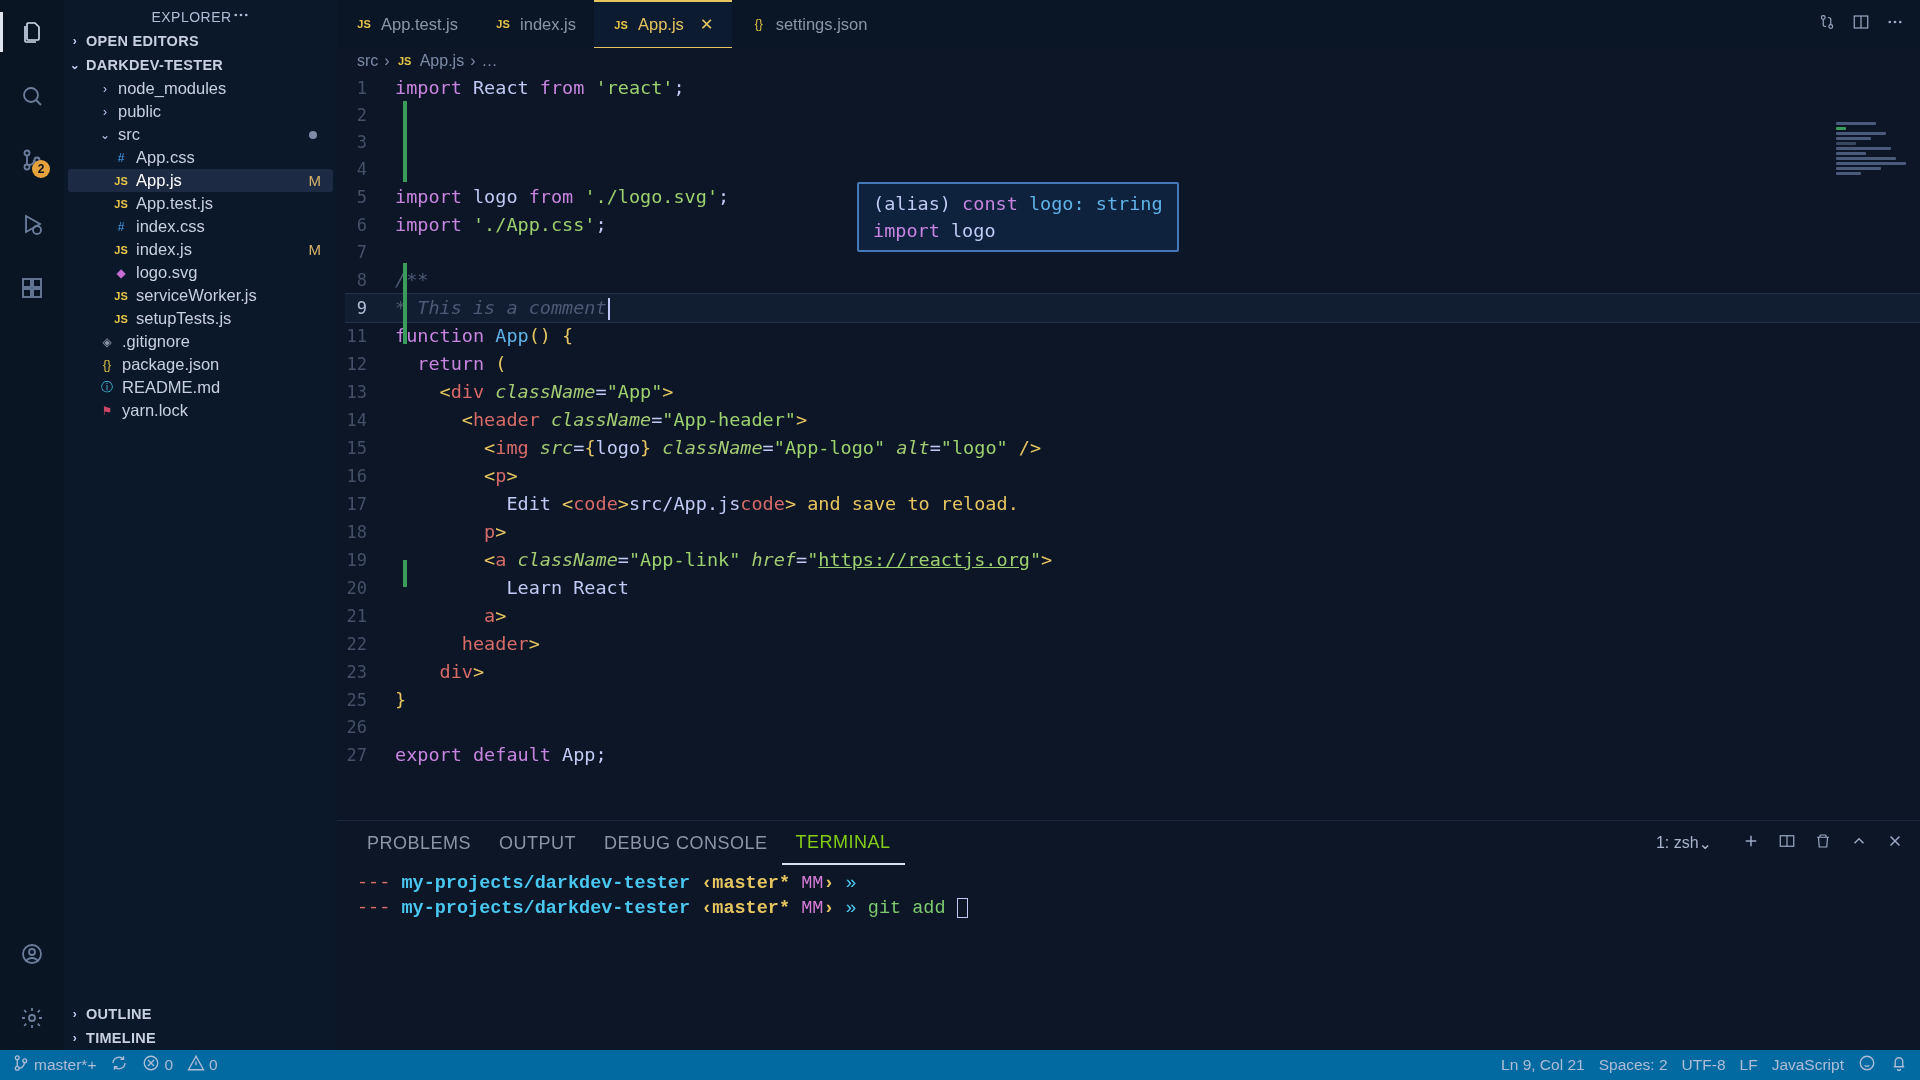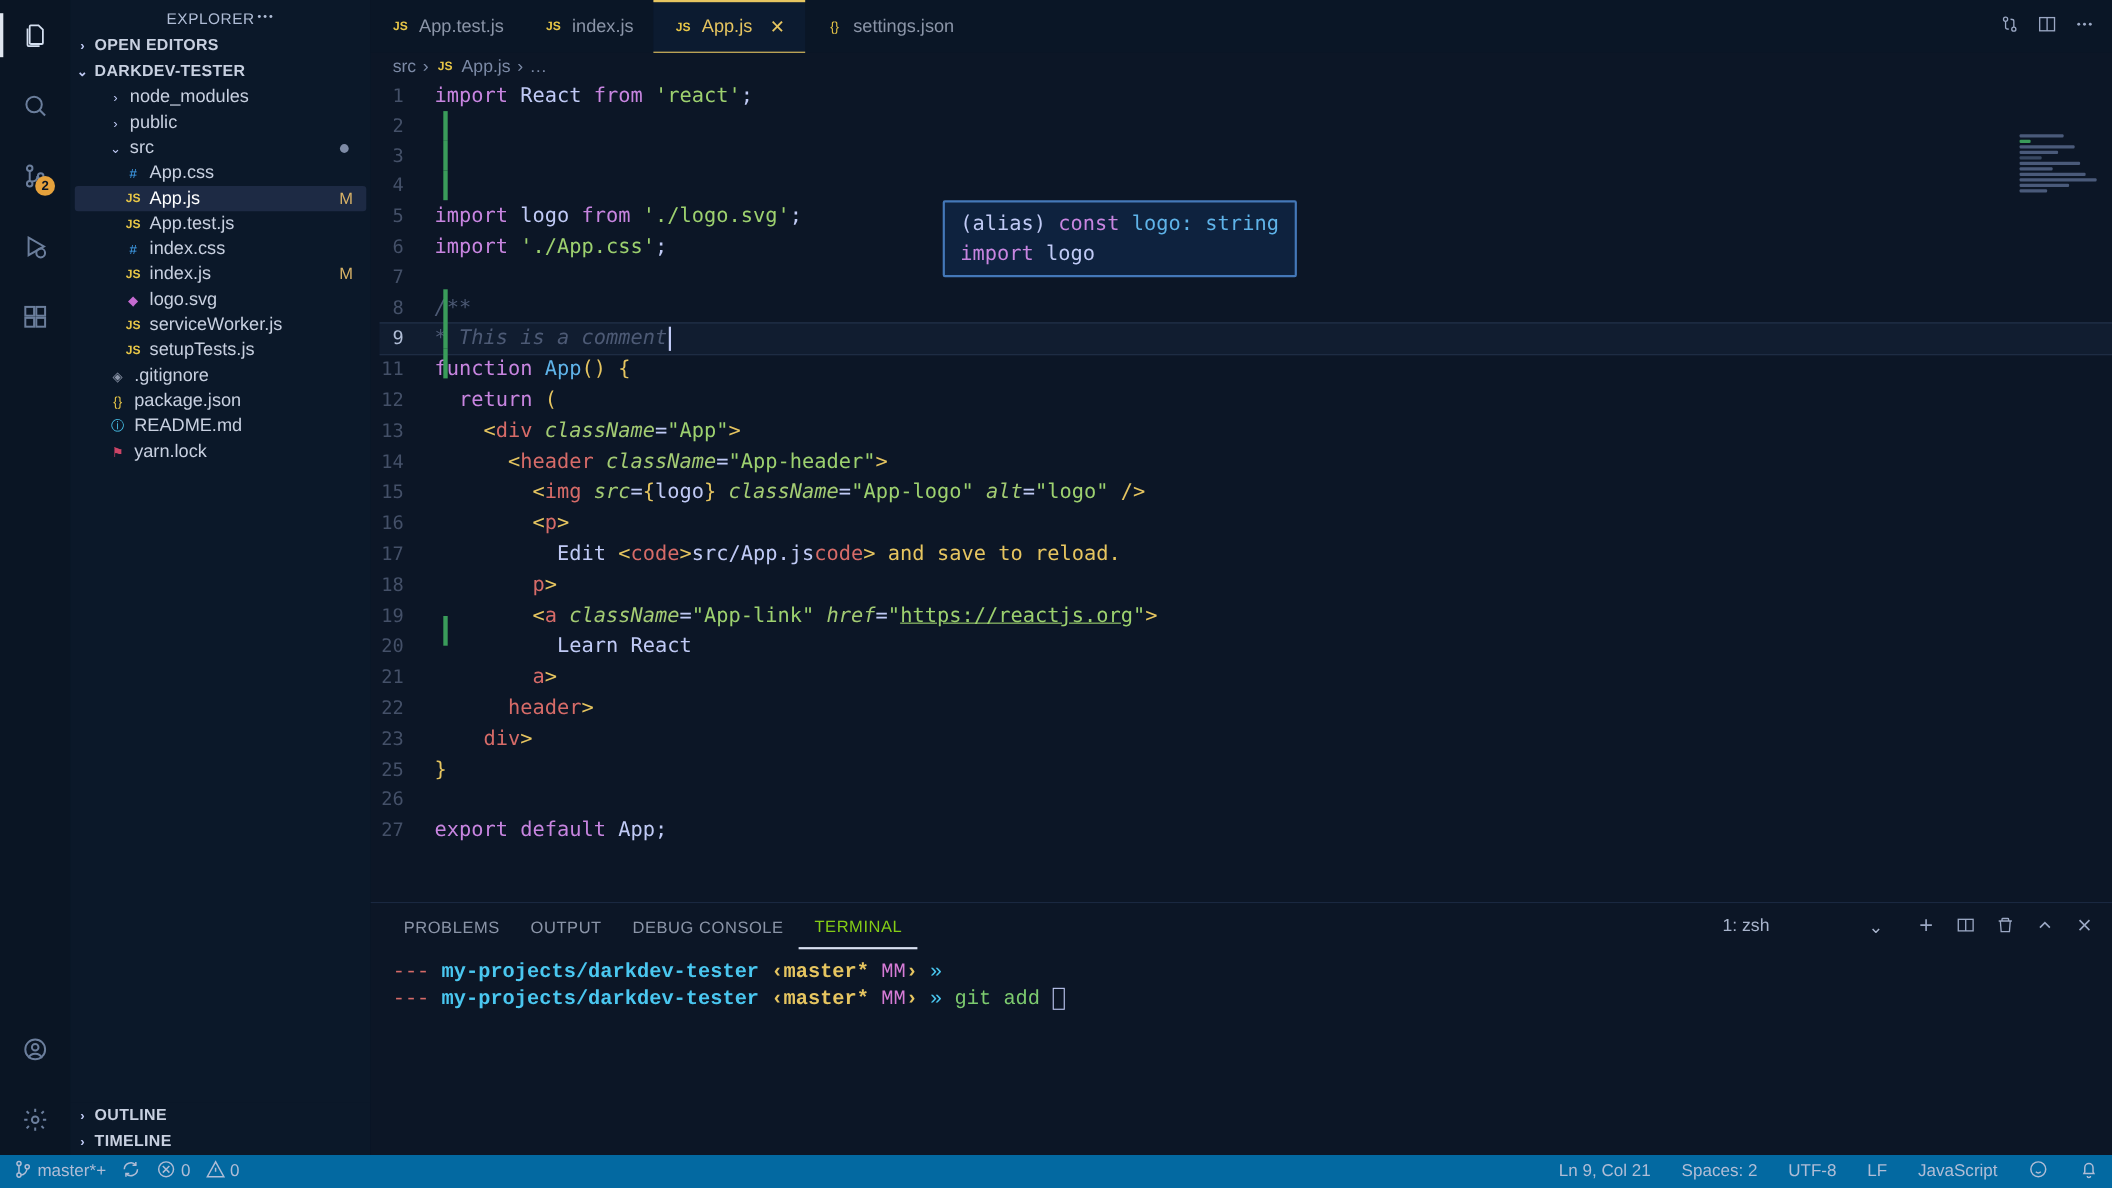--- a/index.html
+++ b/index.html
@@ -52,36 +52,36 @@
 .tok-brace { color: #e6c560; }
 .tok-link { color: #9dd16f; text-decoration: underline; }
 .tok-type { color: #5fb3e8; }
 .current-line-bg { background: rgba(30,50,80,0.25); border: 1px solid rgba(90,110,150,0.25); border-left: none; border-right: none; margin: -1px 0; }
 .cursor-caret { display: inline-block; width: 2px; height: 22px; background: #c0caf5; vertical-align: middle; margin-left: 1px; }
 .hover-tooltip { position: absolute; top: 108px; left: 520px; background: #0e223e; border: 2px solid #4478b8; border-radius: 2px; padding: 6px 14px; font-family: "SF Mono", Menlo, Consolas, monospace; font-size: 18.5px; line-height: 27px; z-index: 10; }
 .minimap { position: absolute; top: 48px; right: 0; width: 90px; height: 100px; }
 .minimap-line { height: 3px; margin-bottom: 2px; border-radius: 1px; margin-left: 6px; }
 .panel { height: 230px; background: #0c1626; border-top: 1px solid #1a2840; display: flex; flex-direction: column; }
 .panel-tabs { display: flex; align-items: center; padding: 0 16px; height: 44px; }
-.panel-tab { padding: 10px 14px; font-size: 15px; letter-spacing: 0.5px; color: #8b95a8; cursor: pointer; }
+.panel-tab { padding: 10px 14px; font-size: 18px; letter-spacing: 0.5px; color: #8b95a8; cursor: pointer; }
 .panel-tab.active { color: #84cc16; border-bottom: 2px solid #d8dff0; }
 .panel-actions { margin-left: auto; display: flex; align-items: center; gap: 18px; color: #9ba8c4; }
-.terminal-select { display: flex; gap: 90px; padding: 3px 12px; font-size: 16px; color: #a8b4cc; border: none; }
+.terminal-select { display: flex; align-items: center; padding: 3px 12px; font-size: 16px; color: #a8b4cc; border: none; }
 .terminal-body { flex: 1; padding: 6px 20px; font-family: Liberation Mono, monospace; font-size: 18.5px; line-height: 25px; }
 .term-red { color: #d66b68; }
 .term-cyan { color: #4ac7f0; font-weight: 700; }
 .term-yellow { color: #e6c560; font-weight: 700; }
 .term-mag { color: #d67bd6; }
 .term-green { color: #7dcb6f; }
 .term-arrow { color: #4ac7f0; }
 .term-cursor { display: inline-block; width: 11px; height: 20px; border: 1px solid #c0caf5; vertical-align: middle; }
 .bottom-sections { background: #0b1829; }
 .status-bar { height: 30px; background: #0369a1; display: flex; align-items: center; padding: 0 12px; font-size: 15.5px; color: #b0bdd6; }
 .status-left, .status-right { display: flex; align-items: center; gap: 14px; }
-.status-right { margin-left: auto; gap: 28px; }
+.status-right { margin-left: auto; }
 .status-item { display: flex; align-items: center; gap: 4px; cursor: pointer; }
 .icon { display: inline-flex; }
 svg { width: 24px; height: 24px; }
 .small-svg svg { width: 18px; height: 18px; }
 </style>
 </head>
 <body>
 
 <div class="main-layout">
 

